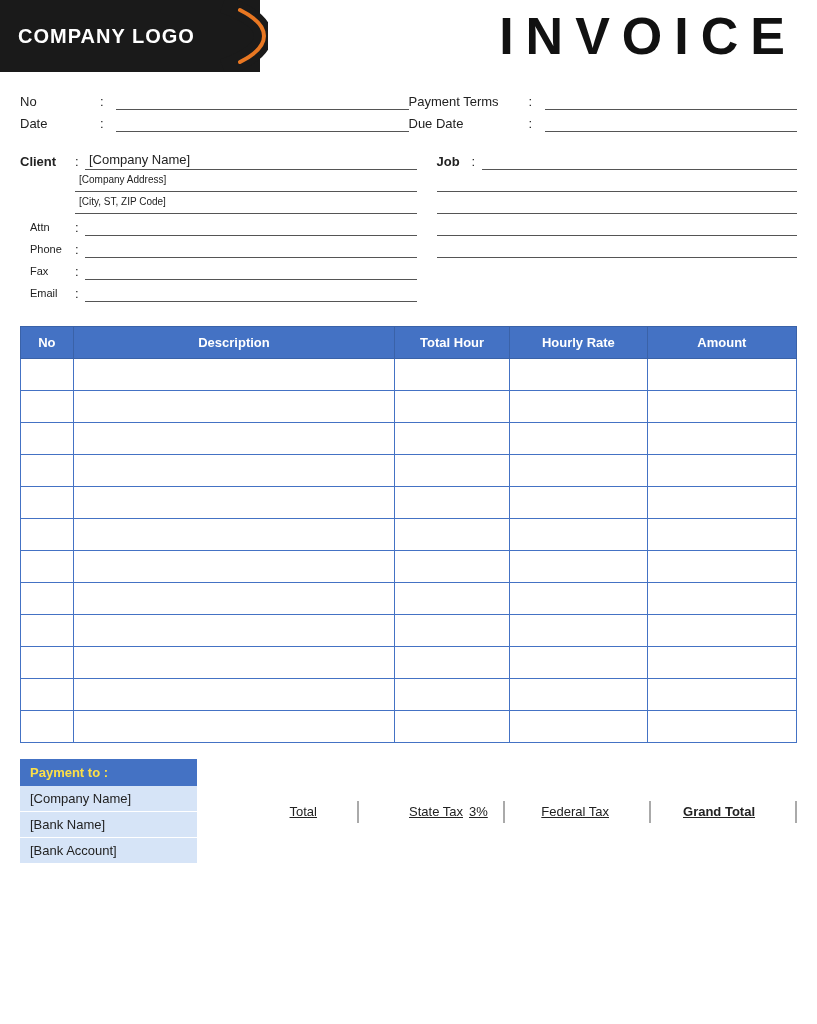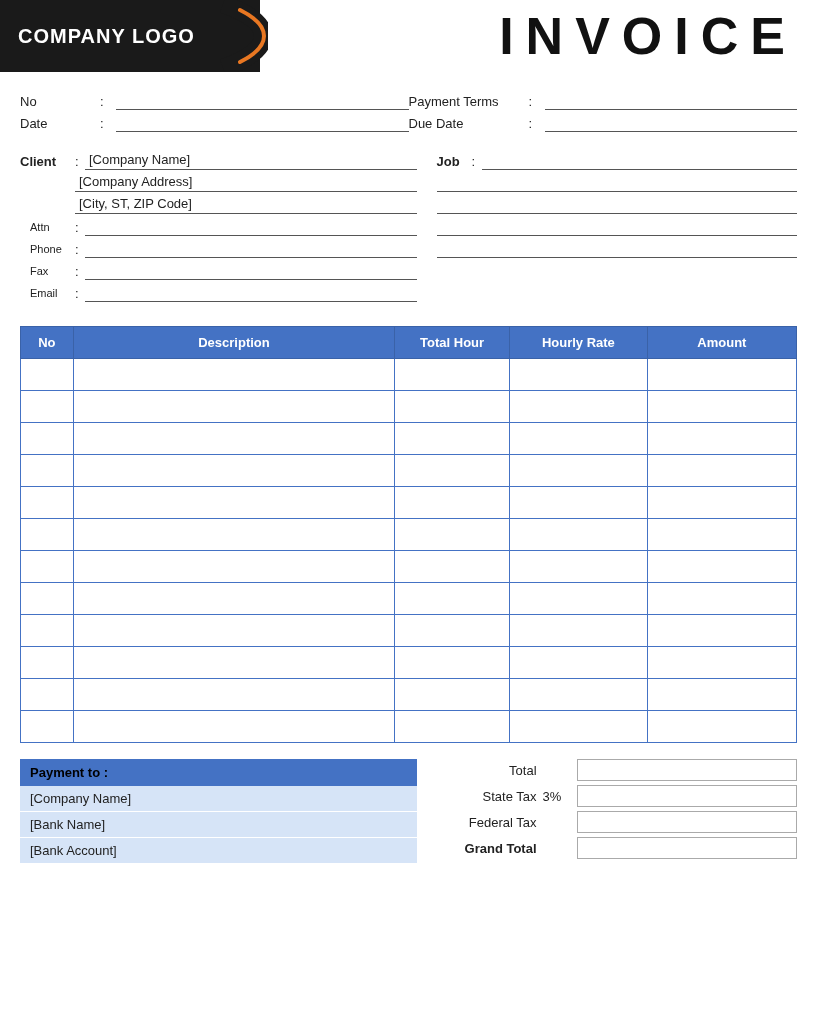--- a/index.html
+++ b/index.html
@@ -125,21 +125,21 @@
     .client-field-row {
       display: flex;
       align-items: center;
       margin-bottom: 4px;
       padding-left: 55px;
     }
     .client-field-value {
       flex: 1;
       border-bottom: 1px solid #555;
       height: 18px;
-      font-size: 13px;
+      font-size: 10px;
       padding-left: 4px;
     }
     .client-sub-row {
       display: flex;
       align-items: center;
       margin-bottom: 4px;
       padding-left: 10px;
     }
     .client-sub-label {
       width: 45px;
@@ -218,38 +218,39 @@
       padding: 0 20px;
       display: flex;
       gap: 20px;
       margin-top: 8px;
     }
     .payment-block {
       flex: 1.1;
     }
     .payment-header {
       background: #4472c4;
-      color: #000000;
+      color: #fde047;
       font-weight: bold;
       padding: 6px 10px;
       font-size: 13px;
       margin-bottom: 0;
     }
     .payment-row {
       background: #d6e4f7;
       padding: 5px 10px;
       font-size: 13px;
       border-bottom: 1px solid #fff;
     }
 
     .totals-block {
       flex: 1;
       display: flex;
-      flex-direction: column;
+      flex-direction: row;
       gap: 4px;
+      text-decoration: underline;
     }
     .total-row {
       display: flex;
       align-items: center;
       gap: 6px;
     }
     .total-label {
       width: 100px;
       font-size: 13px;
       text-align: right;

